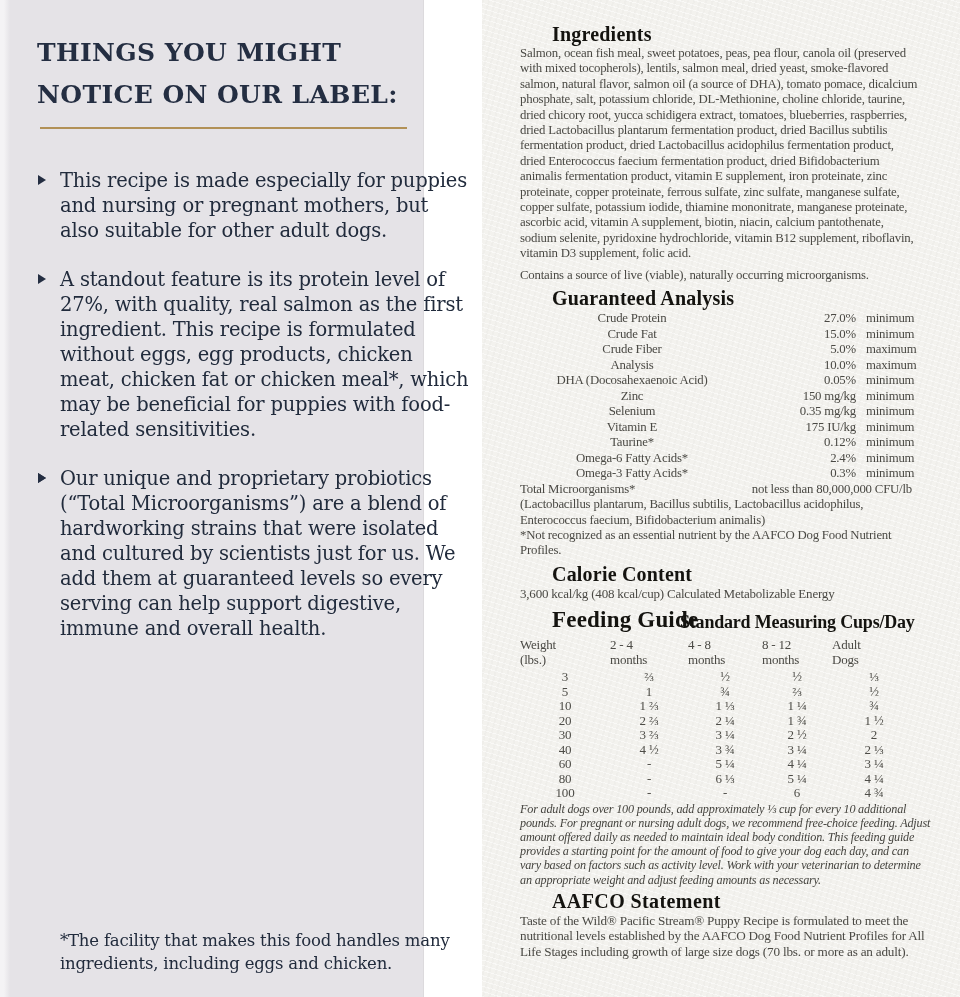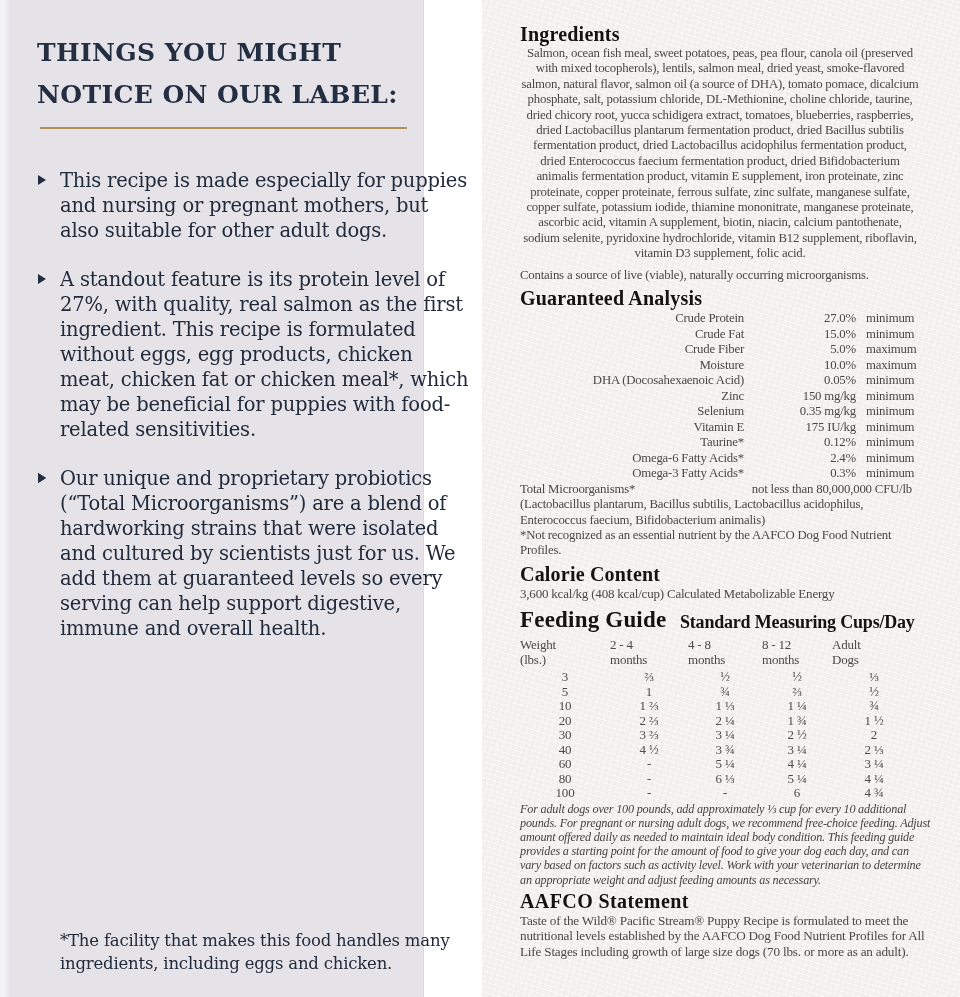--- a/index.html
+++ b/index.html
@@ -58,33 +58,34 @@
       repeating-linear-gradient(105deg, rgba(0,0,0,0.014) 0 2px, rgba(0,0,0,0) 2px 6px),
       repeating-linear-gradient(17deg, rgba(255,255,255,0.55) 0 1px, rgba(0,0,0,0) 1px 5px);
     padding:23px 22px 0 38px;
     color:var(--body-gray);
     overflow:hidden;
   }
   .rp-heading{
     font-family:"Liberation Serif","DejaVu Serif",serif;
     font-weight:bold;font-size:20px;line-height:22px;color:var(--ink);
     letter-spacing:.2px;
+    margin-left:32px;
   }
   .rp-body{
     font-size:12.8px;line-height:15.4px;letter-spacing:-0.2px;
     width:400px;color:var(--body-gray);
   }
-  .ingredients-text{margin-top:1px;text-align:center;}
+  .ingredients-text{margin-top:1px;}
   .contains-note{margin-top:6px;}
 
   .ga-heading{margin-top:4px;}
   .ga-table{width:400px;margin-top:2px;}
   .ga-row{display:grid;grid-template-columns:1fr 112px 64px;
     font-size:12.8px;line-height:15.5px;letter-spacing:-0.2px;}
-  .ga-name{text-align:right;}
+  .ga-name{text-align:center;}
   .ga-value{text-align:right;}
   .ga-qual{text-align:left;padding-left:10px;}
   .ga-total{display:flex;justify-content:space-between;width:392px;
     font-size:12.8px;line-height:15.5px;letter-spacing:-0.2px;gap:8px;}
   .ga-note{width:400px;}
 
   .calorie-heading{margin-top:4px;}
   .calorie-text{margin-top:1px;font-size:13px;}
 
   .feeding-header{margin-top:6px;position:relative;height:27px;width:416px;}
@@ -169,21 +170,21 @@
           <span class="ga-qual">minimum</span>
         </div>
 
         <div class="ga-row">
           <span class="ga-name">Crude Fiber</span>
           <span class="ga-value">5.0%</span>
           <span class="ga-qual">maximum</span>
         </div>
 
         <div class="ga-row">
-          <span class="ga-name">Moisture</span>
+          <span class="ga-name">Analysis</span>
           <span class="ga-value">10.0%</span>
           <span class="ga-qual">maximum</span>
         </div>
 
         <div class="ga-row">
           <span class="ga-name">DHA (Docosahexaenoic Acid)</span>
           <span class="ga-value">0.05%</span>
           <span class="ga-qual">minimum</span>
         </div>
 

